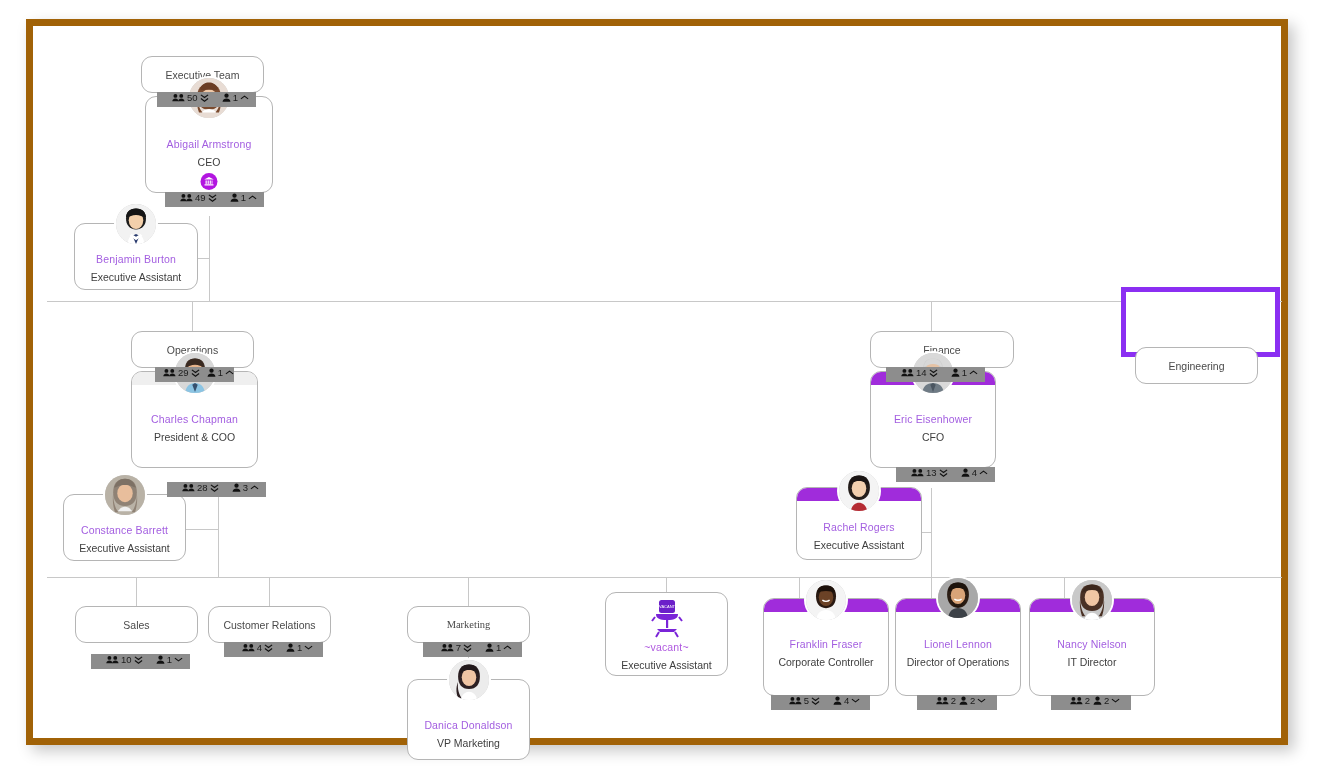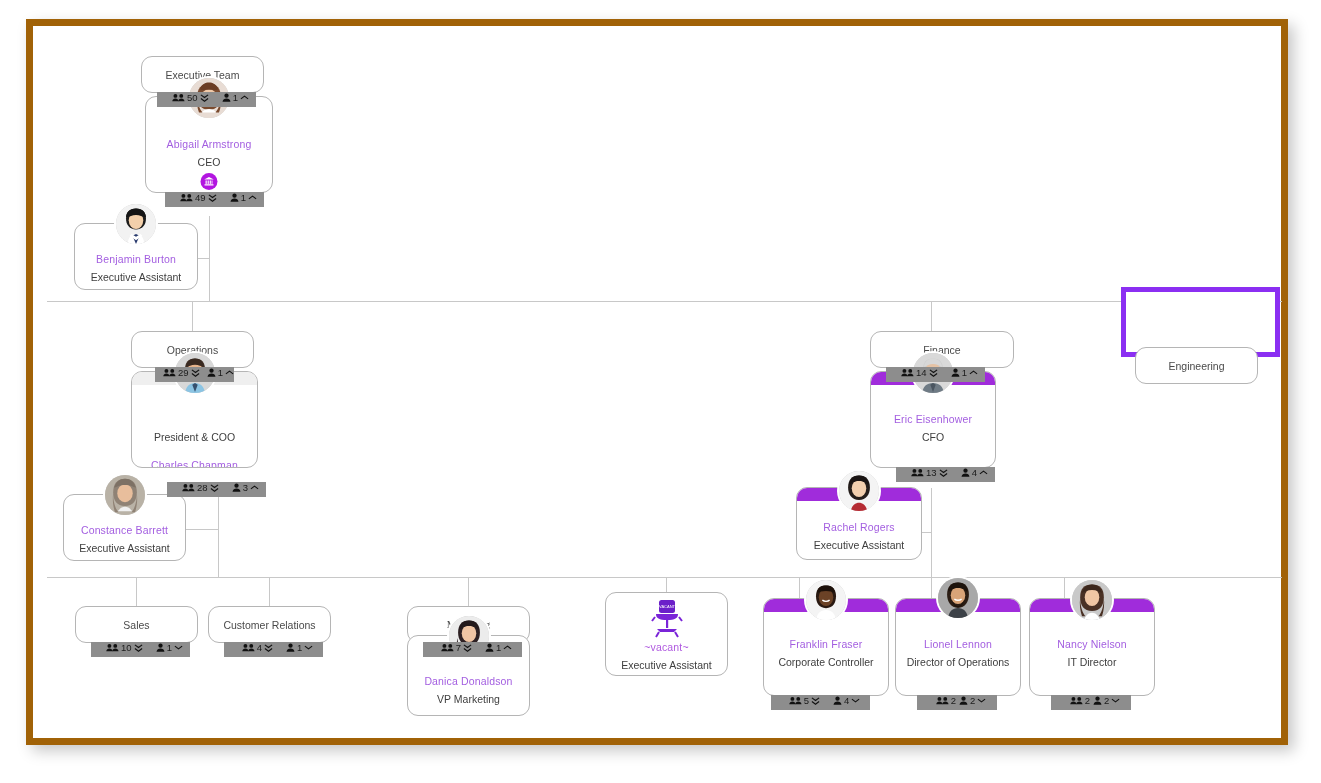--- a/index.html
+++ b/index.html
@@ -297,21 +297,21 @@
         <svg width="9" height="7" viewBox="0 0 10 7">
               <path d="M1 5l4-3 4 3" stroke="#111" stroke-width="1.3" fill="none"></path>
             </svg>
       </span>
     </div>
   </div>
 
   <div class="node" style="left:98px; top:345px;">
     <div class="card" style="width:127px; height:97px;">
       <div class="tophl grey"></div>
-      <div class="pname" style="top:41px;margin-top:46px;">Charles Chapman</div>
+      <div class="pname" style="top:41px;">Charles Chapman</div>
       <div class="ptitle" style="top:59px;">President &amp; COO</div>
     </div>
     <div class="avatar" style="top:-20px;">
       <svg viewBox="0 0 44 44">
             <rect width="44" height="44" fill="#d8d8d8"></rect>
             <path d="M22 6c8 0 11 5 11 12s-3 13-11 13S11 25 11 18 14 6 22 6z" fill="#46342a"></path>
             <ellipse cx="22" cy="19" rx="8" ry="9.5" fill="#e7b48c"></ellipse>
             <path d="M12 15c1-6 5-9 10-9s9 3 10 9c-3 0-6-2-10-2s-7 2-10 2z" fill="#3a2a21"></path>
             <path d="M11 44c1-7 5-11 11-11s10 4 11 11z" fill="#8bc4e3"></path>
             <path d="M22 33l3 2-3 8-3-8z" fill="#36506e"></path>
@@ -360,21 +360,21 @@
             <path d="M35 20c0 11-3 18-6 21h4c2-6 3-13 2-21z" fill="#8f8275"></path>
             <path d="M14 40c2-3 5-5 8-5s6 2 8 5z" fill="#f0f0f0"></path>
           </svg>
     </div>
   </div>
 
   <div class="node" style="left:42px; top:580px;">
     <div class="card grpcard" style="width:123px; height:37px;">
       <div class="gname" style="top:12px;">Sales</div>
     </div>
-    <div class="stats" style="left:16px; top:36px; width:99px;">
+    <div class="stats" style="left:16px; top:48px; width:99px;">
       <span class="grp">
         <svg width="13" height="9" viewBox="0 0 16 10">
               <circle cx="4.2" cy="3" r="2.4" fill="#111"></circle>
               <circle cx="11.4" cy="3" r="2.4" fill="#111"></circle>
               <path d="M0.3 9.6c.3-2.2 1.9-3.4 3.9-3.4s3.6 1.2 3.9 3.4z" fill="#111"></path>
               <path d="M7.6 9.6c.3-2.2 1.9-3.4 3.9-3.4s3.6 1.2 3.9 3.4z" fill="#111"></path>
             </svg>
         <span class="num">10</span>
         <svg width="9" height="10" viewBox="0 0 10 11">
               <path d="M1 2l4 3 4-3" stroke="#111" stroke-width="1.3" fill="none"></path>
@@ -452,21 +452,21 @@
               <path d="M0.6 9.6c.3-2.2 2.1-3.4 4.4-3.4s4.1 1.2 4.4 3.4z" fill="#111"></path>
             </svg>
         <span class="num">1</span>
         <svg width="9" height="7" viewBox="0 0 10 7">
               <path d="M1 5l4-3 4 3" stroke="#111" stroke-width="1.3" fill="none"></path>
             </svg>
       </span>
     </div>
   </div>
 
-  <div class="node" style="left:374px; top:609px;">
+  <div class="node" style="left:374px; top:653px;">
     <div class="card" style="width:123px; height:81px;">
       <div class="pname" style="top:39px;">Danica Donaldson</div>
       <div class="ptitle" style="top:57px;">VP Marketing</div>
     </div>
     <div class="avatar" style="top:-21px;">
       <svg viewBox="0 0 44 44">
             <rect width="44" height="44" fill="#ececec"></rect>
             <path d="M22 5c8 0 12 5 12 13 0 9-4 14-12 14s-12-5-12-14c0-8 4-13 12-13z" fill="#2d2023"></path>
             <ellipse cx="22" cy="19" rx="8" ry="9.5" fill="#f0c5a4"></ellipse>
             <path d="M11 15c1-7 5-10 11-10s10 3 11 10c-3-1-5-4-11-4s-8 3-11 4z" fill="#231a1c"></path>

